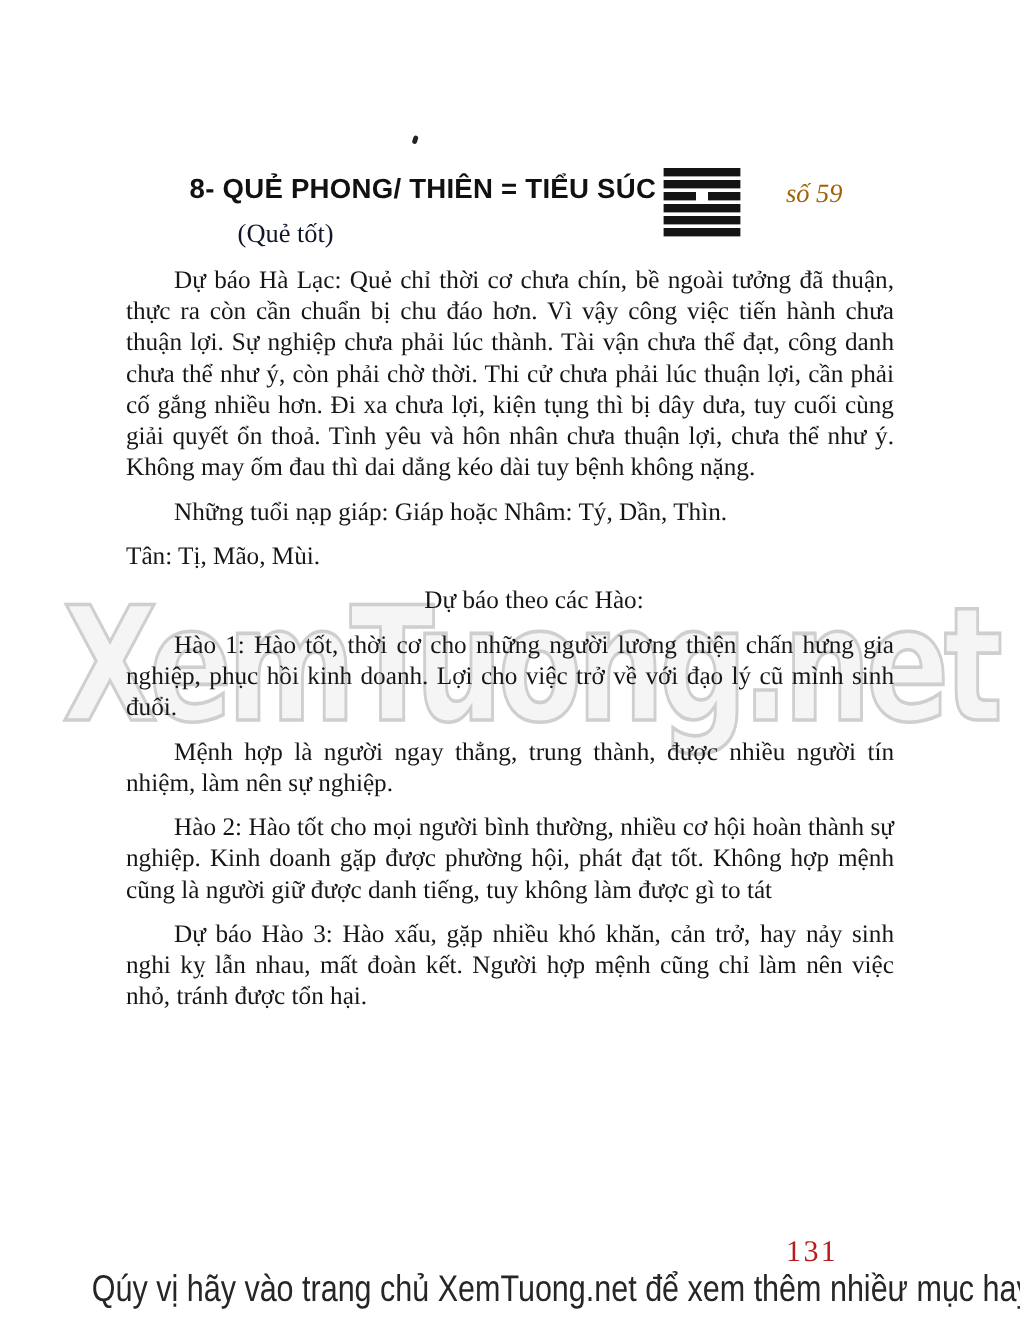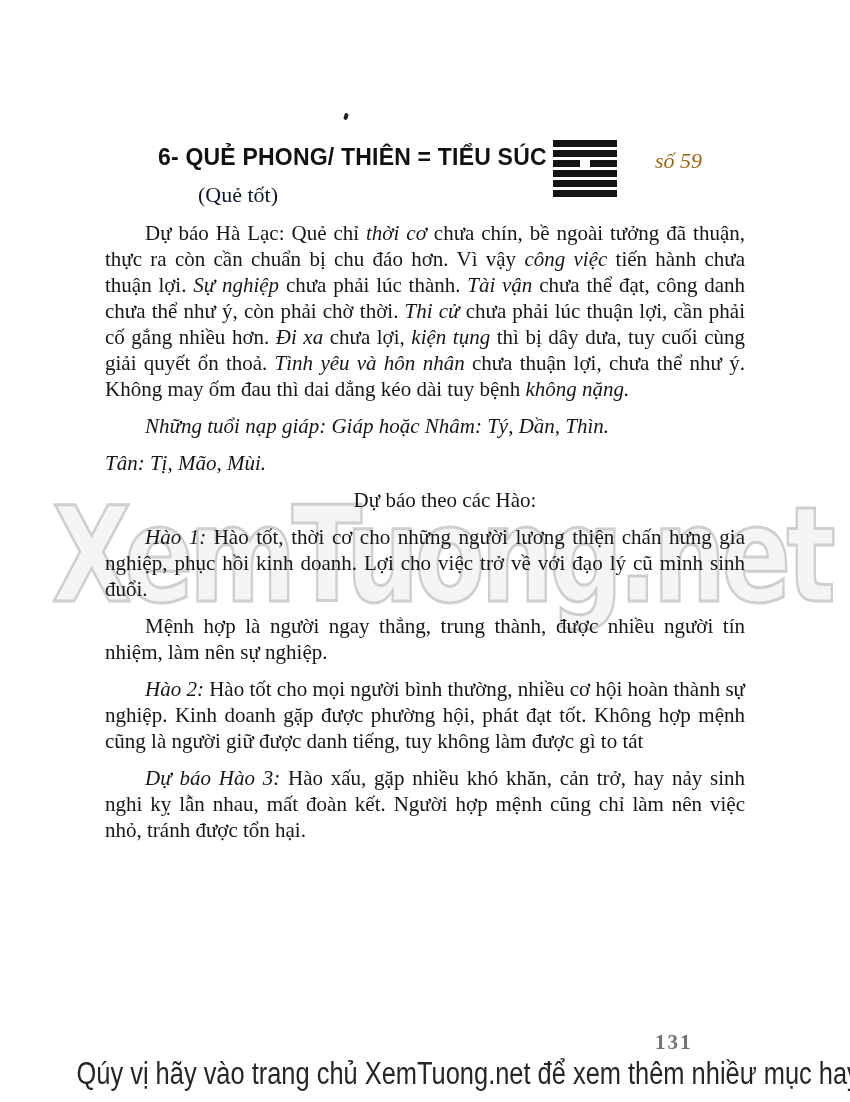--- a/index.html
+++ b/index.html
@@ -58,26 +58,26 @@
   }
   .para {
     margin:0 0 11px 0;
     font-size:21px; line-height:26px;
     text-align:justify; text-indent:40px;
     color:#161616;
   }
   .para.center { text-align:left; text-indent:0; }
   .para.heading { font-family:"Liberation Serif", serif; font-weight:bold; text-align:center; }
   .para .b { font-weight:normal; }
-  .para .i { font-style:italic; }
+  .para .i { }
 
   
   .page-number {
     position:absolute; left:655px; top:1030px; z-index:1;
-    font-size:21px; font-weight:bold; letter-spacing:2px; color:#737373;
+    font-size:25px; font-weight:normal; letter-spacing:2px; color:#b91c1c;
   }
   .footer {
     position:absolute; left:0; top:1056px; width:850px; z-index:1;
     text-align:center;
     font-family:"Liberation Sans", sans-serif;
     font-size:31px; color:#262626; white-space:nowrap;
     transform:scaleX(0.82); transform-origin:center top;
   }
 
   .speck {
@@ -88,21 +88,21 @@
 </style>
 </head>
 <body>
 
 <div class="page">
 
   <div class="speck"></div>
 
   <div class="watermark">XemTuong.net</div>
 
-  <h1 class="title">6- QUẺ PHONG/ THIÊN = TIỂU SÚC</h1>
+  <h1 class="title">8- QUẺ PHONG/ THIÊN = TIỂU SÚC</h1>
 
   <div class="hexagram" id="hexagram">
       <div class="hline solid"></div>
       <div class="hline solid"></div>
       <div class="hline broken"></div>
       <div class="hline solid"></div>
       <div class="hline solid"></div>
       <div class="hline solid"></div>
     </div>
 

